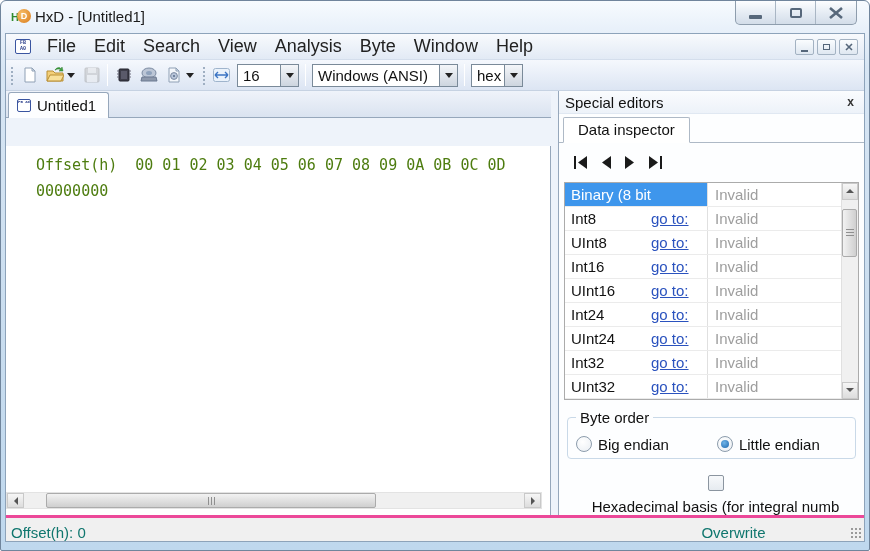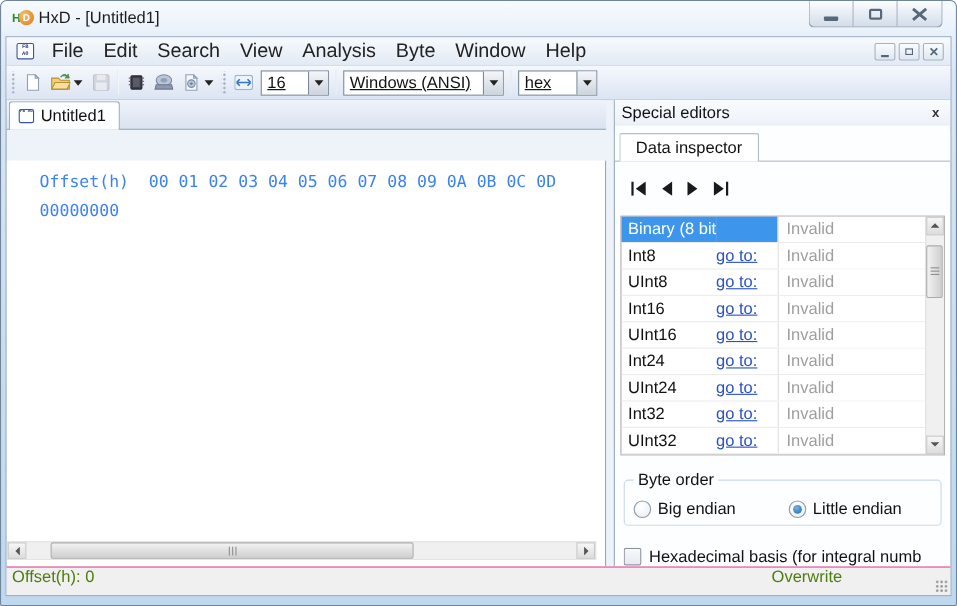--- a/index.html
+++ b/index.html
@@ -40,21 +40,21 @@
   .menu-item { padding:3px 9px; font-size:18px; color:#222; }
   .mdi-controls { position:absolute; right:6px; top:5px; display:flex; gap:3px; }
   .mdi-btn { width:19px; height:16px; border:1px solid #A3B2C2; border-radius:2px;
     background:linear-gradient(180deg,#FAFCFE,#DFE7F1); display:flex; align-items:center; justify-content:center;
     font-size:10px; color:#55667A; }
   .mdi-btn .m-min { width:7px; height:2px; background:#55667A; margin-top:7px; }
   .mdi-btn .m-rest { width:7px; height:6px; border:1px solid #55667A; }
 
   
   .toolbar { height:31px; display:flex; align-items:center;
-    background:linear-gradient(180deg,#F5F8FD,#DCE5F3); border-bottom:1px solid #C6D2E2;text-decoration:underline; }
+    background:linear-gradient(180deg,#F5F8FD,#DCE5F3); border-bottom:1px solid #C6D2E2; }
   .gripper { width:5px; height:20px; margin:0 3px;
     background-image:radial-gradient(circle,#9FAFC2 1px,transparent 1.2px); background-size:4px 4px; background-position:1px 1px;}
   .tb-btn { width:25px; height:24px; display:flex; align-items:center; justify-content:center; border-radius:2px; }
   .tb-sep { width:1px; height:22px; background:#B9C6D8; border-right:1px solid #fff; margin:0 3px; }
   .dd-arrow { width:0; height:0; border-left:4px solid transparent; border-right:4px solid transparent;
     border-top:5px solid #222; margin:0 4px 0 0; }
   .combo { height:23px; background:#fff; border:1px solid #7A8A99; display:flex; align-items:center;
     margin:0 3px; }
   .combo .val { flex:1; padding:0 5px; font-size:15px; color:#111; white-space:nowrap; overflow:hidden; }
   .combo .btn { width:18px; height:100%; border-left:1px solid #7A8A99;
@@ -66,21 +66,21 @@
   .client { flex:1; display:flex; overflow:hidden; }
   .left-pane { flex:1; display:flex; flex-direction:column; min-width:0;gap:28px; }
   .tabbar { height:27px; display:flex; align-items:flex-end;
     background:linear-gradient(180deg,#EFF3FA,#DAE3F0); border-bottom:1px solid #96A7BB; }
   .tab { height:26px; display:flex; align-items:center; gap:6px; padding:0 12px 0 8px; margin-left:2px;
     background:#FDFEFF; border:1px solid #96A7BB; border-bottom:none; border-radius:3px 3px 0 0;
     font-size:15px; color:#111; position:relative; top:1px; }
   .tab .tab-icon { width:14px; height:13px; background:#fff; border:1px solid #3A55A0; border-radius:2px;
     font:bold 4px "Liberation Mono",monospace; color:#2B3F8C; line-height:5px; text-align:center; overflow:hidden; }
   .hex-area { flex:1; background:#fff; border-right:1px solid #96A7BB; position:relative;
-    font-family:"DejaVu Sans Mono","Liberation Mono",monospace; font-size:15px; color:#3b82f6; overflow:hidden; }
+    font-family:"DejaVu Sans Mono","Liberation Mono",monospace; font-size:15px; color:#4d7c0f; overflow:hidden; }
   .hex-header { padding:10px 0 0 30px; white-space:pre; }
   .hex-offset-label { display:inline-block; margin-right:18px; }
   .hex-row { padding:8px 0 0 30px; white-space:pre; }
 
   
   .hscroll { position:absolute; left:0; right:8px; bottom:6px; height:17px; background:#F0F0F0;
     display:flex; border:1px solid #E3E3E3; }
   .sb-btn { width:17px; height:100%; background:linear-gradient(180deg,#F6F6F6,#DDDDDD);
     border:1px solid #C9C9C9; display:flex; align-items:center; justify-content:center; color:#555; font-size:8px; }
   .h-thumb { position:absolute; left:22px; width:330px; top:0; height:15px;
@@ -123,28 +123,28 @@
 
   .byte-order { margin:16px 8px 0 8px; border:1px solid #C9D9E8; border-radius:4px; position:relative;
     height:42px; padding:12px 0 0 8px; display:flex; gap:48px; }
   .bo-legend { position:absolute; top:-9px; left:8px; background:#FDFEFF; padding:0 4px; font-size:15px; color:#111; }
   .radio-opt { display:flex; align-items:center; gap:6px; font-size:15px; color:#111; white-space:nowrap; }
   .radio { width:16px; height:16px; border-radius:50%; border:1px solid #8C9CAC;
     background:radial-gradient(circle at 40% 35%,#fff,#E9EEF3); position:relative; }
   .radio.checked::after { content:""; position:absolute; inset:3px; border-radius:50%;
     background:radial-gradient(circle at 40% 35%,#6FB4E8,#1E67AD); }
 
-  .hex-basis { margin:14px 0 0 8px; display:flex; align-items:center; gap:7px; overflow:hidden; }
+  .hex-basis { margin:14px 0 0 8px; display:flex; align-items:center; gap:7px; overflow:hidden;flex-direction:column; }
   .checkbox { width:16px; height:16px; flex:none; border:1px solid #8B95A0; border-radius:2px;
     background:linear-gradient(180deg,#F7F9FB,#E6EBF0); }
   .hex-basis .lbl { font-size:15px; color:#111; white-space:nowrap; }
 
   
-  .statusbar { height:26px; background:#F0F0F0; border-top:1px solid #ec4899; display:flex; align-items:flex-start;
-    font-size:15px; color:#4d7c0f; position:relative; }
+  .statusbar { height:26px; background:#F0F0F0; border-top:3px solid #ec4899; display:flex; align-items:flex-end;
+    font-size:15px; color:#0f766e; position:relative; }
   .sb-cell { display:flex; align-items:center; padding:0 5px; }
   .sb-cell.c1 { width:165px; }
   .sb-cell.c2 { width:273px; }
   .sb-cell.c3 { width:153px; }
   .sb-cell.c4 { flex:1; justify-content:center; }
   .sb-sep { width:0; border-left:1px solid #C2C2C2; border-right:1px solid #FBFBFB; margin:2px 0; }
   .size-grip { position:absolute; right:2px; bottom:2px; width:12px; height:12px;
     background-image:radial-gradient(circle,#9A9A9A 1px,transparent 1.3px); background-size:4px 4px; }
 </style>
 </head>
@@ -275,21 +275,21 @@
 
       <div class="combo" style="width:146px">
         <span class="val">Windows (ANSI)</span>
         <span class="btn">
             <span class="dd-arrow"></span>
           </span>
       </div>
 
       <div class="tb-sep"></div>
 
-      <div class="combo" style="width:72px">
+      <div class="combo" style="width:52px">
         <span class="val">hex</span>
         <span class="btn">
             <span class="dd-arrow"></span>
           </span>
       </div>
     </div>
 
     <div class="client">
 
       <div class="left-pane">

